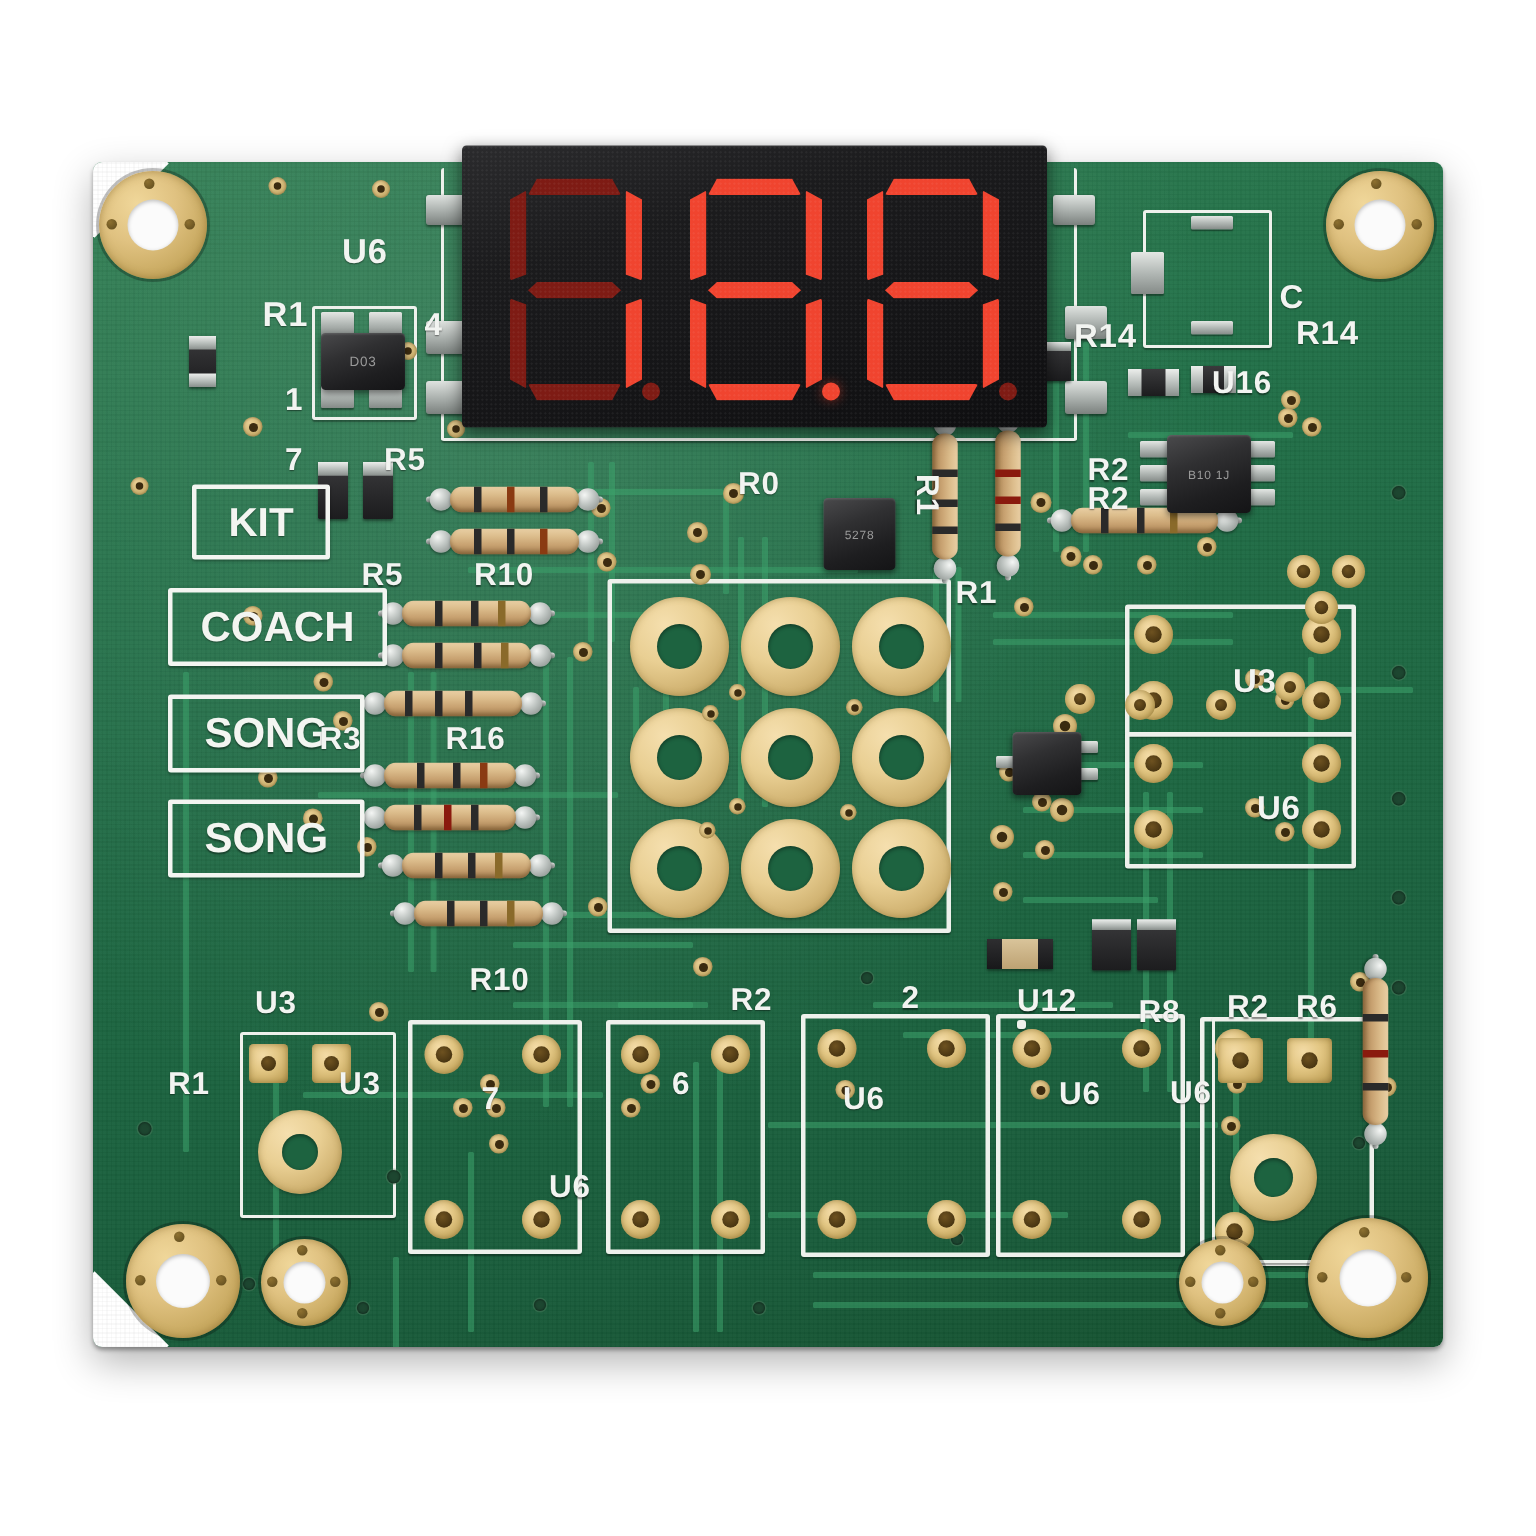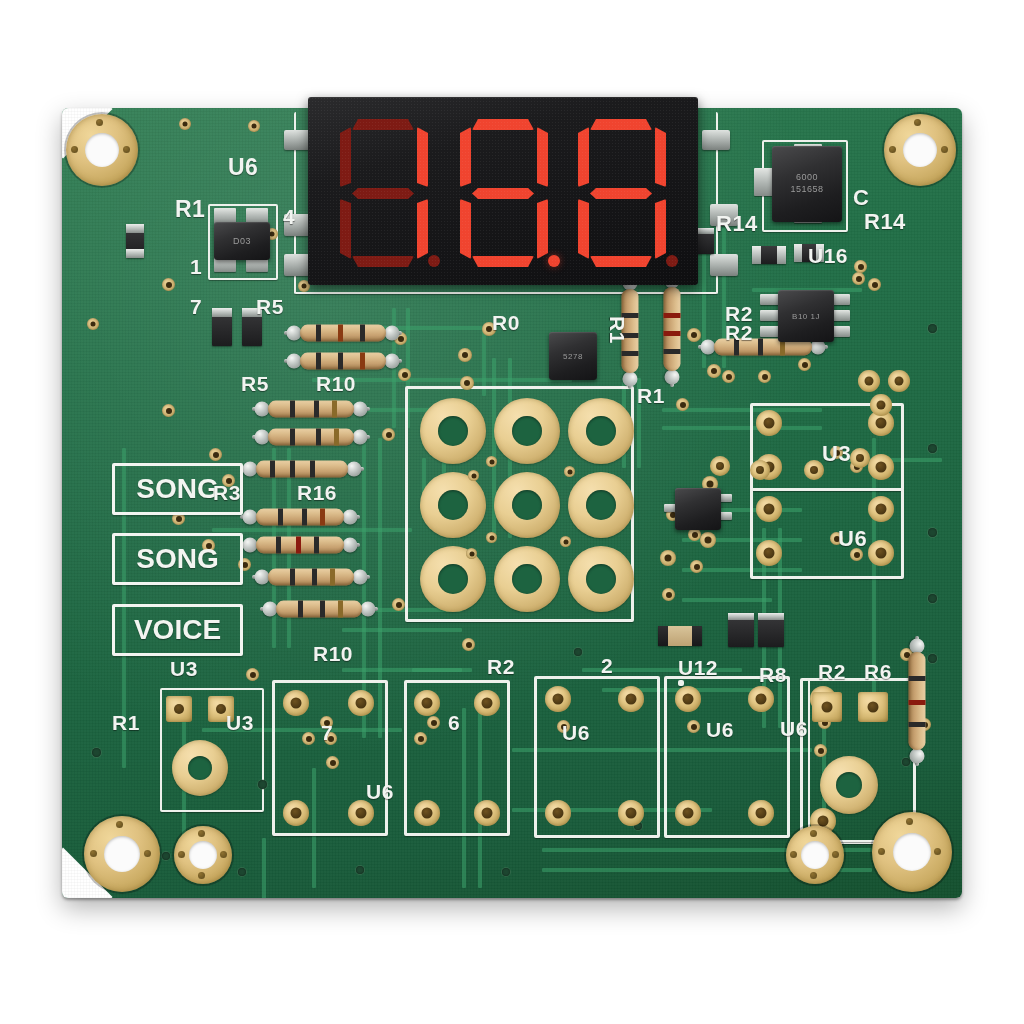--- a/index.html
+++ b/index.html
@@ -621,28 +621,31 @@
 
     <div class="dpad" style="left:222px;top:22px;width:28px;height:20px;"></div>
     <div class="dpad" style="left:222px;top:106px;width:28px;height:22px;"></div>
     <div class="dpad" style="left:222px;top:146px;width:28px;height:22px;"></div>
     <div class="dpad" style="left:640px;top:22px;width:28px;height:20px;"></div>
     <div class="dpad" style="left:648px;top:96px;width:28px;height:22px;"></div>
     <div class="dpad" style="left:648px;top:146px;width:28px;height:22px;"></div>
 
     <div class="silkbox thin" style="left:232px;top:4px;width:420px;height:180px;border-top:none;"></div>
 
+    <div class="labelbox" style="left:66px;top:215px;width:86px;height:44px;font-size:27px;">
+      <span>KIT</span>
+    </div>
+    <div class="labelbox" style="left:50px;top:284px;width:140px;height:46px;font-size:28px;">
+      <span>COACH</span>
+    </div>
     <div class="labelbox" style="left:50px;top:355px;width:125px;height:46px;font-size:28px;">
       <span>SONG</span>
     </div>
     <div class="labelbox" style="left:50px;top:425px;width:125px;height:46px;font-size:28px;">
       <span>SONG</span>
-    </div>
-    <div class="labelbox" style="left:50px;top:496px;width:125px;height:46px;font-size:28px;">
-      <span>VOICE</span>
     </div>
 
     <div class="silkbox thin" style="left:146px;top:96px;width:66px;height:72px;"></div>
     <div class="icpin" style="left:152px;top:100px;width:22px;height:16px;"></div>
     <div class="icpin" style="left:184px;top:100px;width:22px;height:16px;"></div>
     <div class="icpin" style="left:152px;top:148px;width:22px;height:16px;"></div>
     <div class="icpin" style="left:184px;top:148px;width:22px;height:16px;"></div>
     <div class="ic" style="left:152px;top:114px;width:56px;height:38px;font-size:9px;">
       <span>D03</span>
     </div>
@@ -670,24 +673,20 @@
     <div class="icpin" style="left:698px;top:218px;width:22px;height:11px;"></div>
     <div class="icpin" style="left:766px;top:186px;width:22px;height:11px;"></div>
     <div class="icpin" style="left:766px;top:202px;width:22px;height:11px;"></div>
     <div class="icpin" style="left:766px;top:218px;width:22px;height:11px;"></div>
     <div class="ic" style="left:716px;top:182px;width:56px;height:52px;font-size:8px;">
       <span>B10 1J</span>
     </div>
 
     <div class="silkbox thin" style="left:700px;top:32px;width:82px;height:88px;"></div>
     <div class="icpin" style="left:692px;top:60px;width:22px;height:28px;"></div>
-    <div class="ic" style="left:710px;top:38px;width:70px;height:76px;font-size:9px;white-space:pre-line;line-height:1.3;">
-      <span>6000
-151658</span>
-    </div>
     <div class="icpin" style="left:732px;top:36px;width:28px;height:9px;"></div>
     <div class="icpin" style="left:732px;top:106px;width:28px;height:9px;"></div>
 
     <div class="smdres" style="left:690px;top:138px;width:34px;height:18px;">
       <div class="cap l"></div>
         <div class="cap r"></div>
     </div>
     <div class="smdres" style="left:732px;top:136px;width:30px;height:18px;">
       <div class="cap l"></div>
         <div class="cap r"></div>

